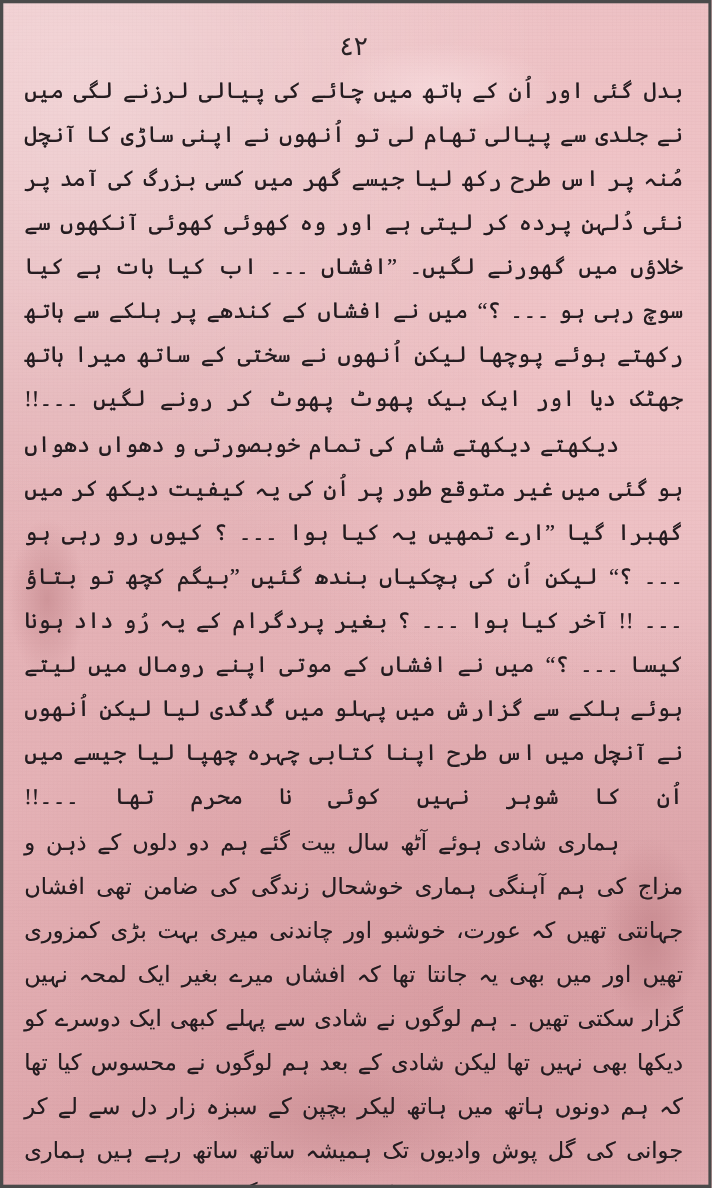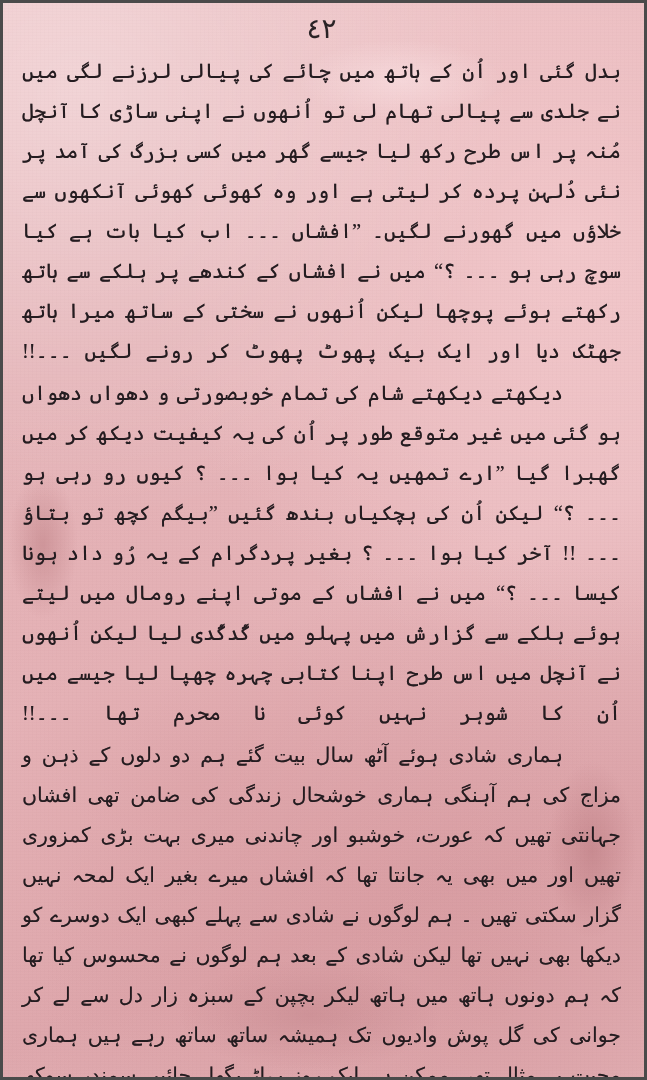--- a/index.html
+++ b/index.html
@@ -44,24 +44,24 @@
   #content {
     position: absolute;
     inset: 0;
     padding: 10px 26px 14px 22px;
     box-sizing: border-box;
     display: flex;
     flex-direction: column;
   }
   .page-number {
     text-align: center;
-    font-size: 28px;
+    font-size: 24px;
     color: #2a2326;
     letter-spacing: 1px;
-    margin: 2px 0 6px 0;
+    margin: 18px 0 6px 0;
     direction: rtl;
   }
   .body-text {
     direction: rtl;
     text-align: justify;
     text-align-last: justify;
     color: #241c20;
     font-size: 20.5px;
     line-height: 40px;
     letter-spacing: 0px;

